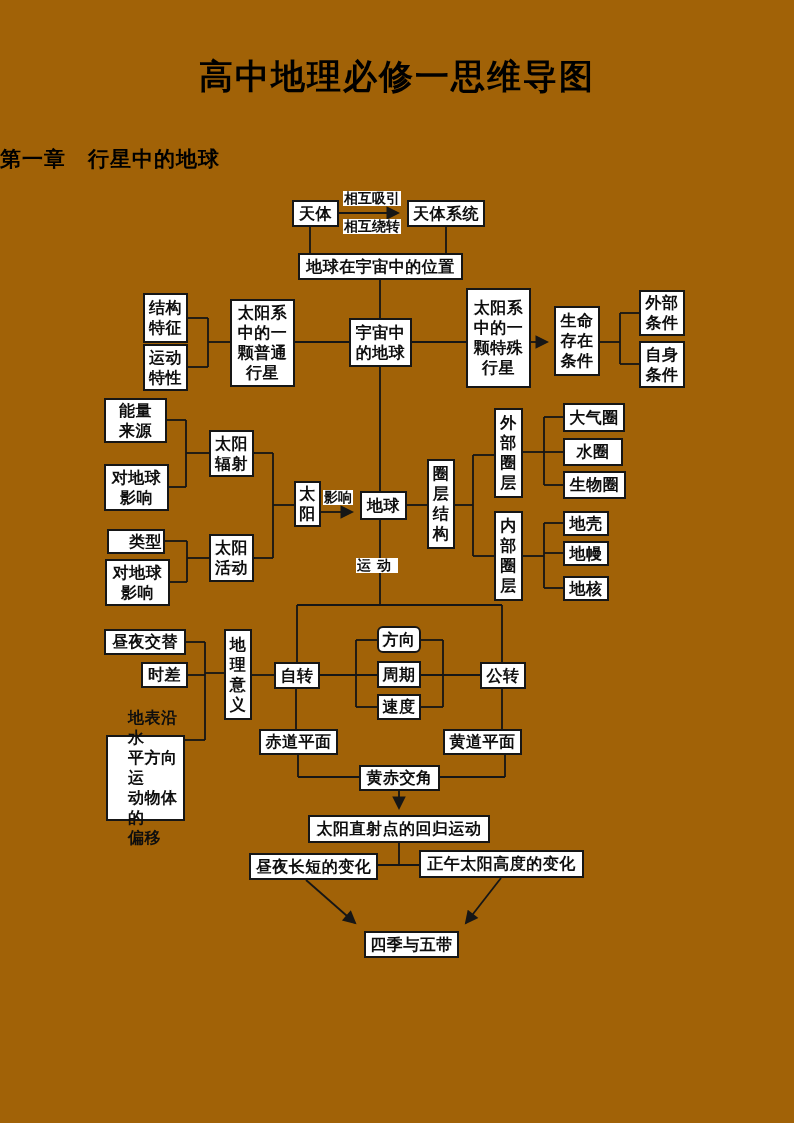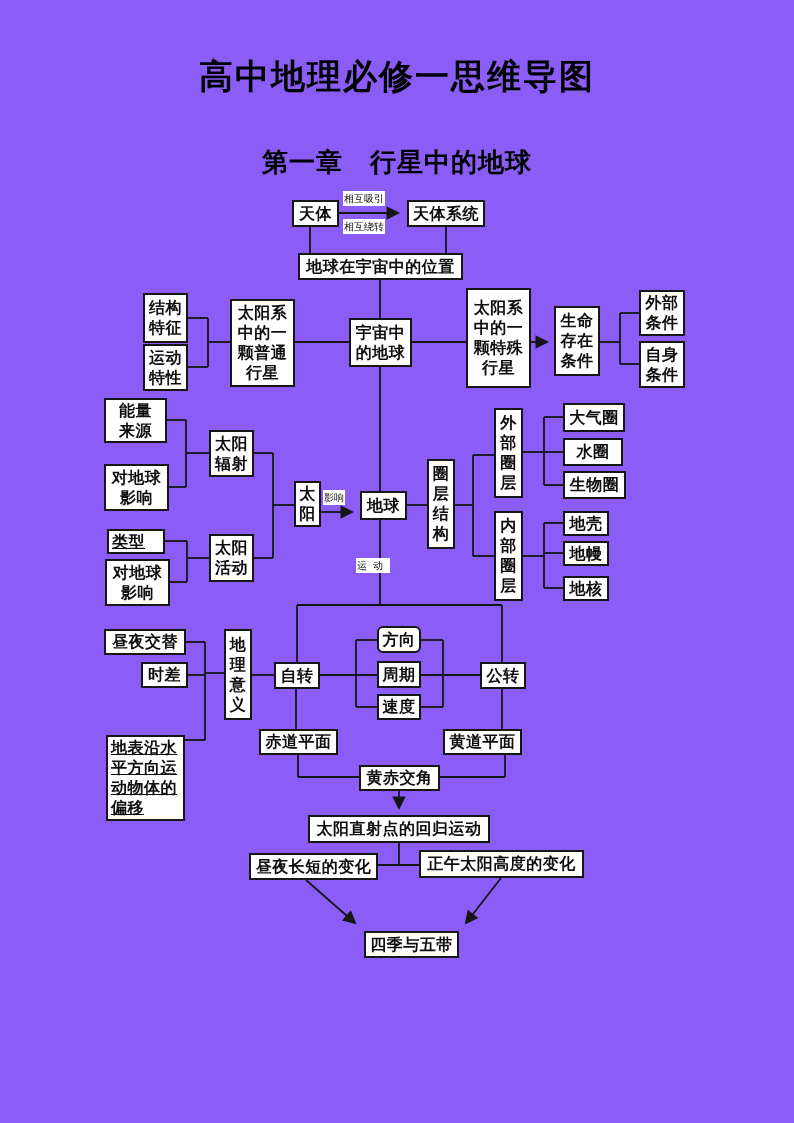--- a/index.html
+++ b/index.html
@@ -1,39 +1,39 @@
 <!DOCTYPE html>
 <html><head>
 <meta charset="utf-8">
 <style>
   html,body{margin:0;padding:0;background:#ffffff;}
   #page{
-    position:relative;width:794px;height:1123px;background:#8b5cf6;overflow:hidden;
+    position:relative;width:794px;height:1123px;background:#a16207;overflow:hidden;
     font-family:"Liberation Serif", serif;color:#111;
   }
   .title{
     position:absolute;top:54px;left:0;width:100%;text-align:center;
     font-family:"Liberation Sans", sans-serif;font-weight:bold;font-size:34px;
     letter-spacing:2px;color:#000;
   }
   .chapter{
-    position:absolute;top:145px;left:0;width:100%;text-align:center;
-    font-family:"Liberation Sans", sans-serif;font-weight:bold;font-size:26px;
+    position:absolute;top:145px;left:0;width:100%;
+    font-family:"Liberation Sans", sans-serif;font-weight:bold;font-size:21px;
     letter-spacing:1px;color:#000;
   }
   svg.edges{position:absolute;left:0;top:0;z-index:1;}
   .node{
     position:absolute;box-sizing:border-box;z-index:2;background:#fff;
     border:2px solid #161616;display:flex;align-items:center;justify-content:center;
     text-align:center;font-weight:bold;font-size:16px;line-height:20px;
     white-space:pre-line;letter-spacing:0.5px;color:#0e0e0e;
   }
-  .align-left{justify-content:flex-start;text-align:left;padding-left:3px;text-decoration:underline;}
+  .align-left{justify-content:flex-start;text-align:left;padding-left:20px;}
   .edge-label{
-    position:absolute;z-index:3;font-weight:normal;font-size:10px;color:#0e0e0e;
+    position:absolute;z-index:3;font-weight:bold;font-size:14px;color:#0e0e0e;
     background:#fff;white-space:nowrap;line-height:15px;padding:0 1px;
   }
   
   #n-tianti{left:292px;top:200px;width:47px;height:27px;}
   #n-tianti-xitong{left:407px;top:200px;width:78px;height:27px;}
   #n-weizhi{left:298px;top:253px;width:165px;height:27px;}
   #n-jiegou-tezheng{left:143px;top:293px;width:45px;height:50px;}
   #n-yundong-texing{left:143px;top:344px;width:45px;height:47px;}
   #n-putong{left:230px;top:299px;width:65px;height:88px;}
   #n-yuzhou-diqiu{left:349px;top:318px;width:63px;height:49px;}

